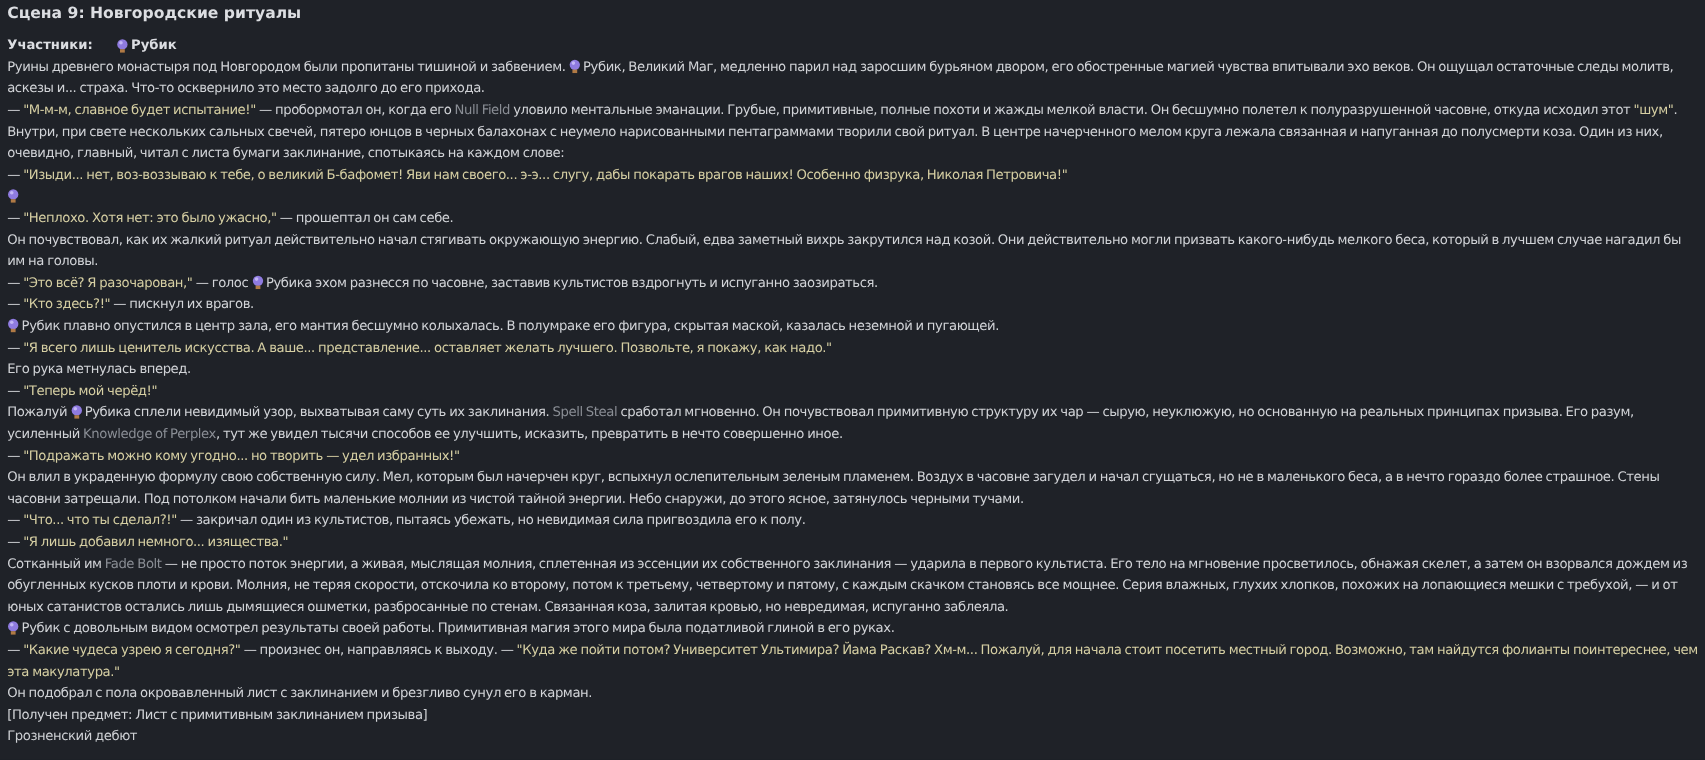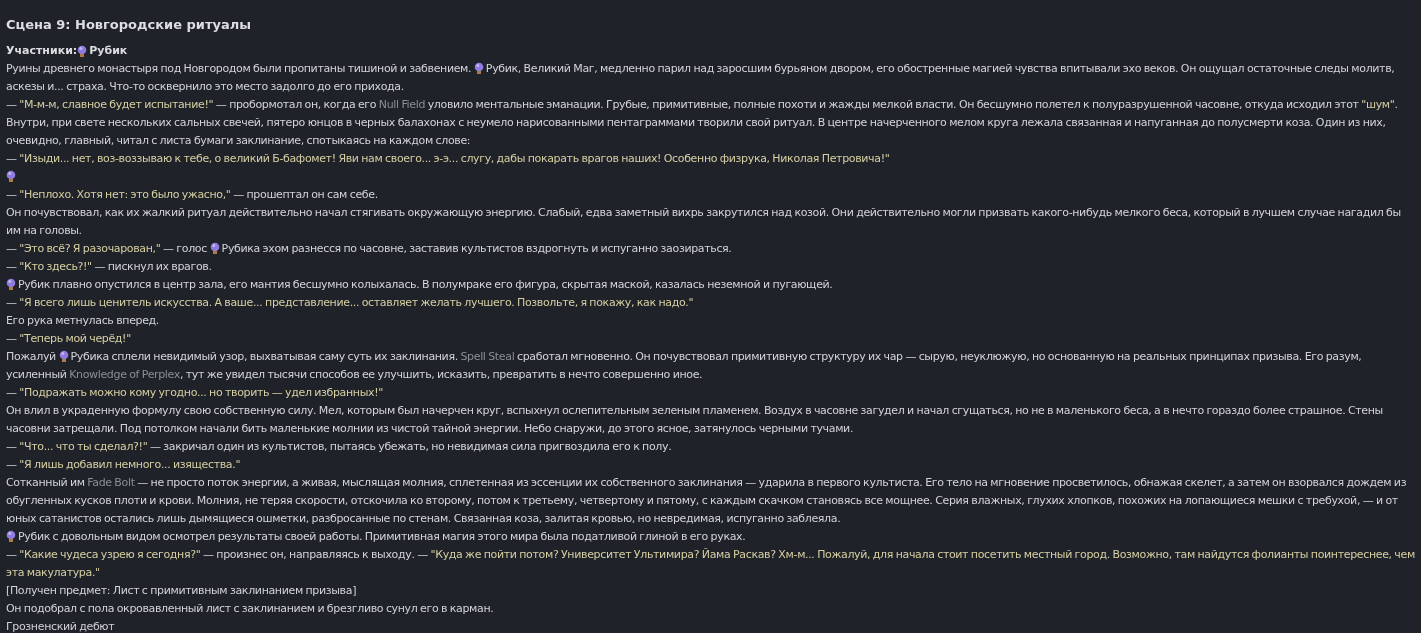--- a/index.html
+++ b/index.html
@@ -19,35 +19,35 @@
       padding: 0 6px;
       position: relative;
     }
     .scene-title {
       font-family: "DejaVu Sans", sans-serif;
       font-weight: bold;
       font-size: 13px;
       color: #dcdee2;
       height: 18px;
       line-height: 18px;
-      padding-top: 16px;
+      padding-top: 3px;
       margin: 0;
     }
     .participants {
       font-family: "DejaVu Sans", sans-serif;
       font-weight: bold;
       font-size: 11px;
       color: #dcdee2;
       margin-top: 8px;
       height: 18px;
       line-height: 18px;
       display: flex;
       align-items: center;
     }
-    .participants .label { margin-right: 0; }
+    .participants .label { margin-right: 20px; }
     .text {
       font-family: "DejaVu Sans", sans-serif;
       font-size: 11px;
       line-height: 18px;
       letter-spacing: -0.35px;
       color: #d2d4d8;
       word-spacing: -0.5px;
     }
     .line { display: block; white-space: normal; }
     .quote { color: #d6cfa3; }
@@ -154,17 +154,17 @@
     <span class="line">
       <span class="avatar"><svg viewBox="0 0 10 12">
             <circle cx="5" cy="5" r="4.3" fill="#8f7be0"></circle>
             <circle cx="3.8" cy="3.6" r="1.5" fill="#c2b6f5"></circle>
             <rect x="3" y="9" width="4" height="3" fill="#b07a45"></rect>
           </svg></span><span>Рубик с довольным видом осмотрел результаты своей работы. Примитивная магия этого мира была податливой глиной в его руках.</span>
     </span>
     <span class="line">
       <span>— </span><span class="quote">"Какие чудеса узрею я сегодня?"</span><span> — произнес он, направляясь к выходу. — </span><span class="quote">"Куда же пойти потом? Университет Ультимира? Йама Раскав? Хм-м... Пожалуй, для начала стоит посетить местный город. Возможно, там найдутся фолианты поинтереснее, чем эта макулатура."</span>
     </span>
+    <span class="line">Он подобрал с пола окровавленный лист с заклинанием и брезгливо сунул его в карман.</span>
     <span class="line">[Получен предмет: Лист с примитивным заклинанием призыва]</span>
-    <span class="line">Он подобрал с пола окровавленный лист с заклинанием и брезгливо сунул его в карман.</span>
     <span class="line cut">Грозненский дебют</span>
   </div>
 </div>
 
 </body></html>

